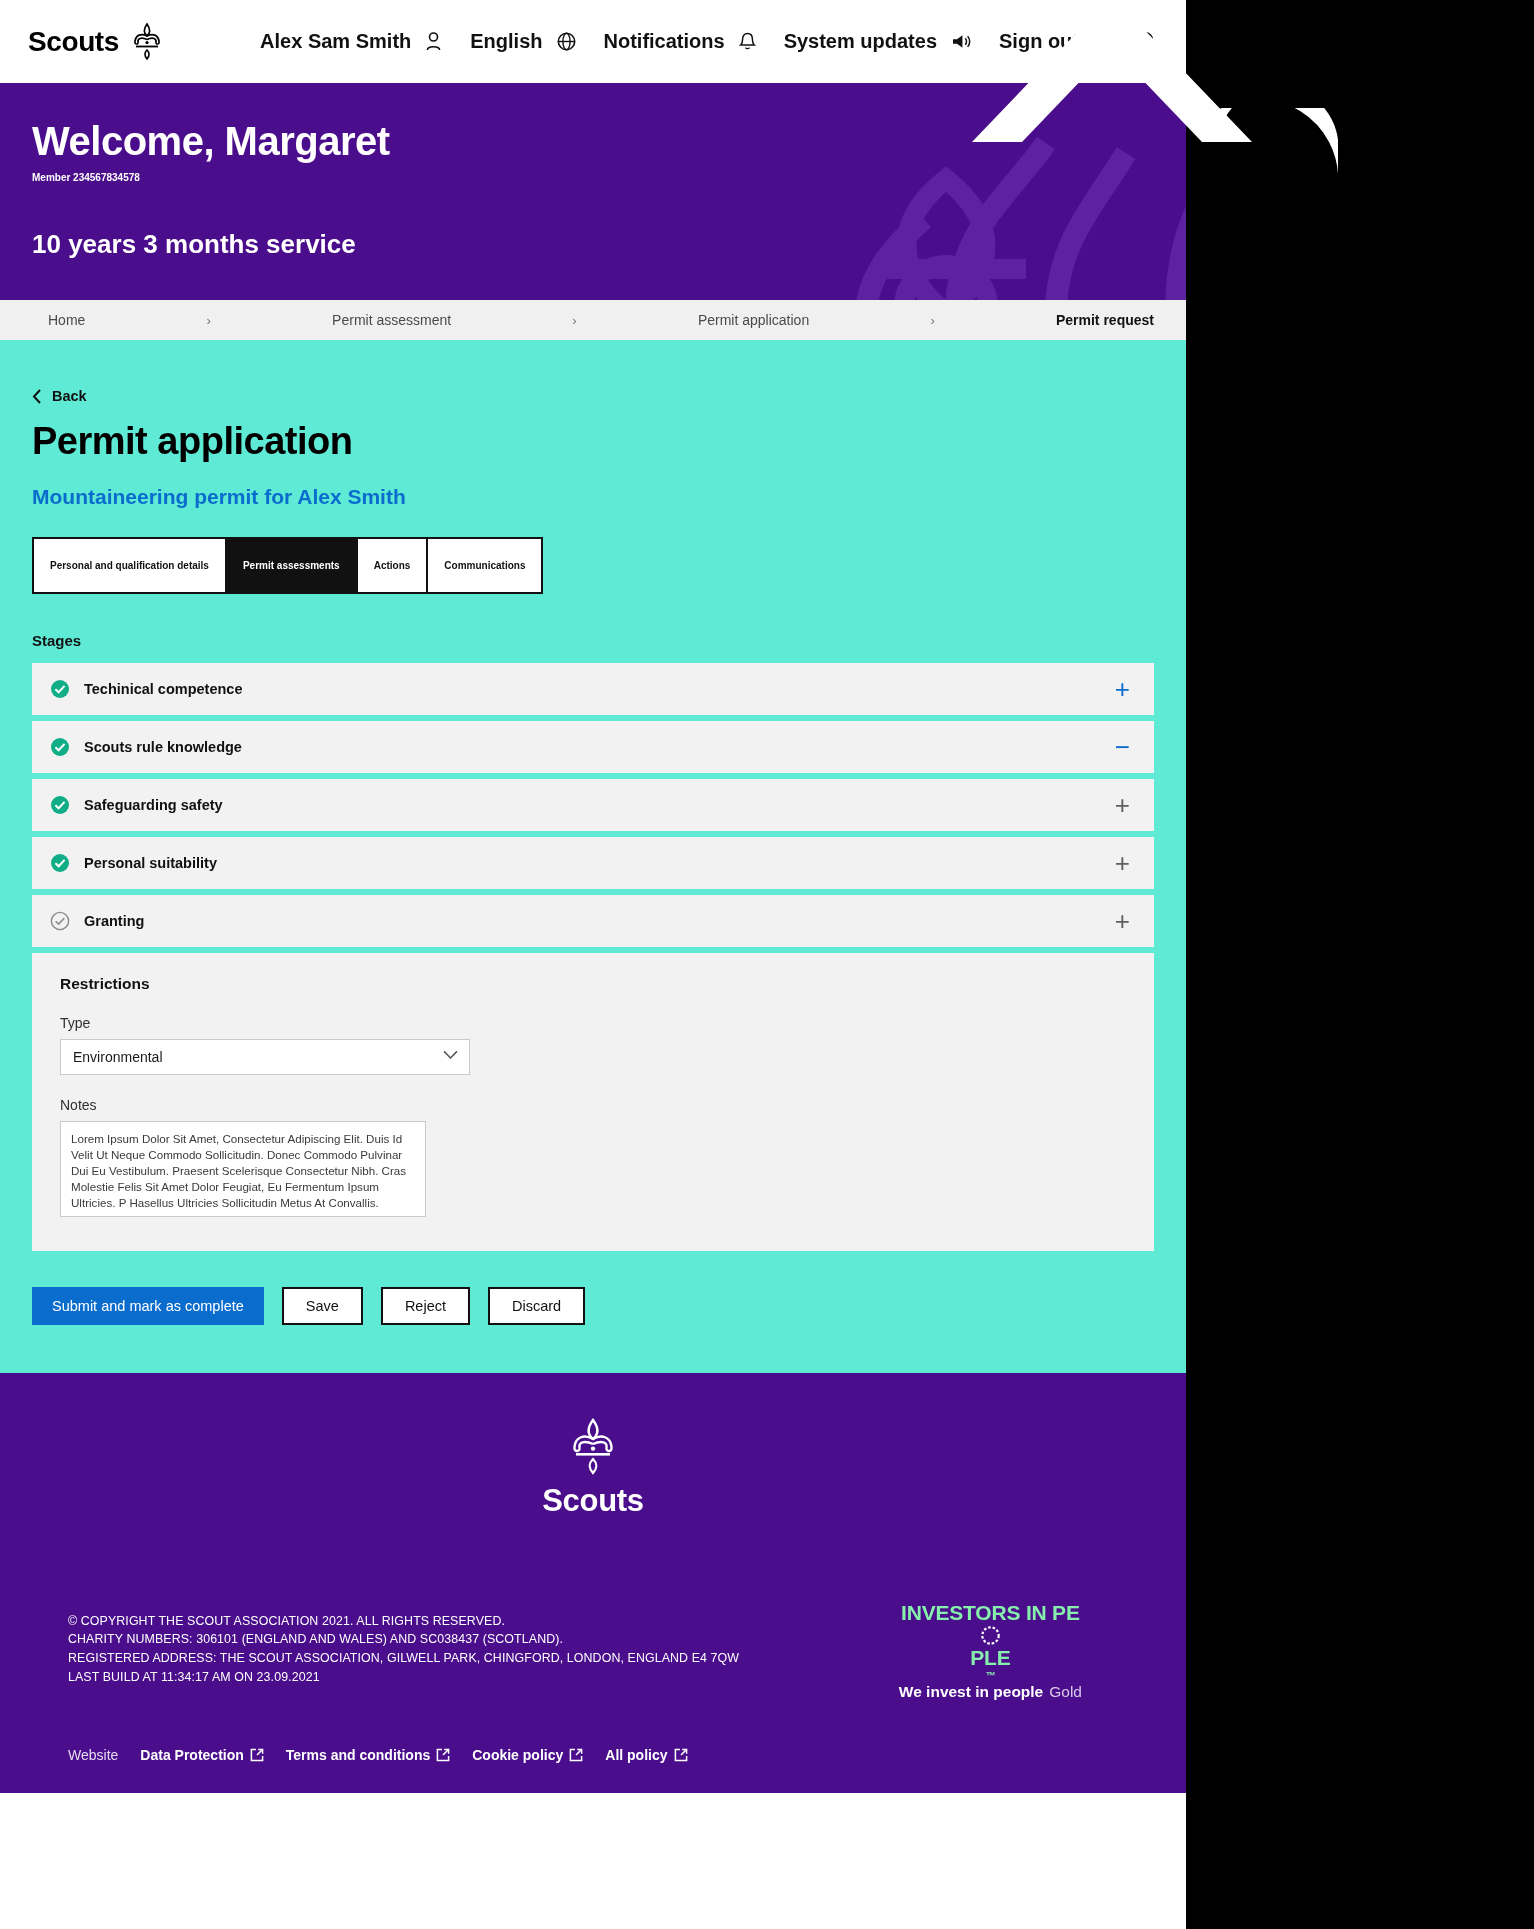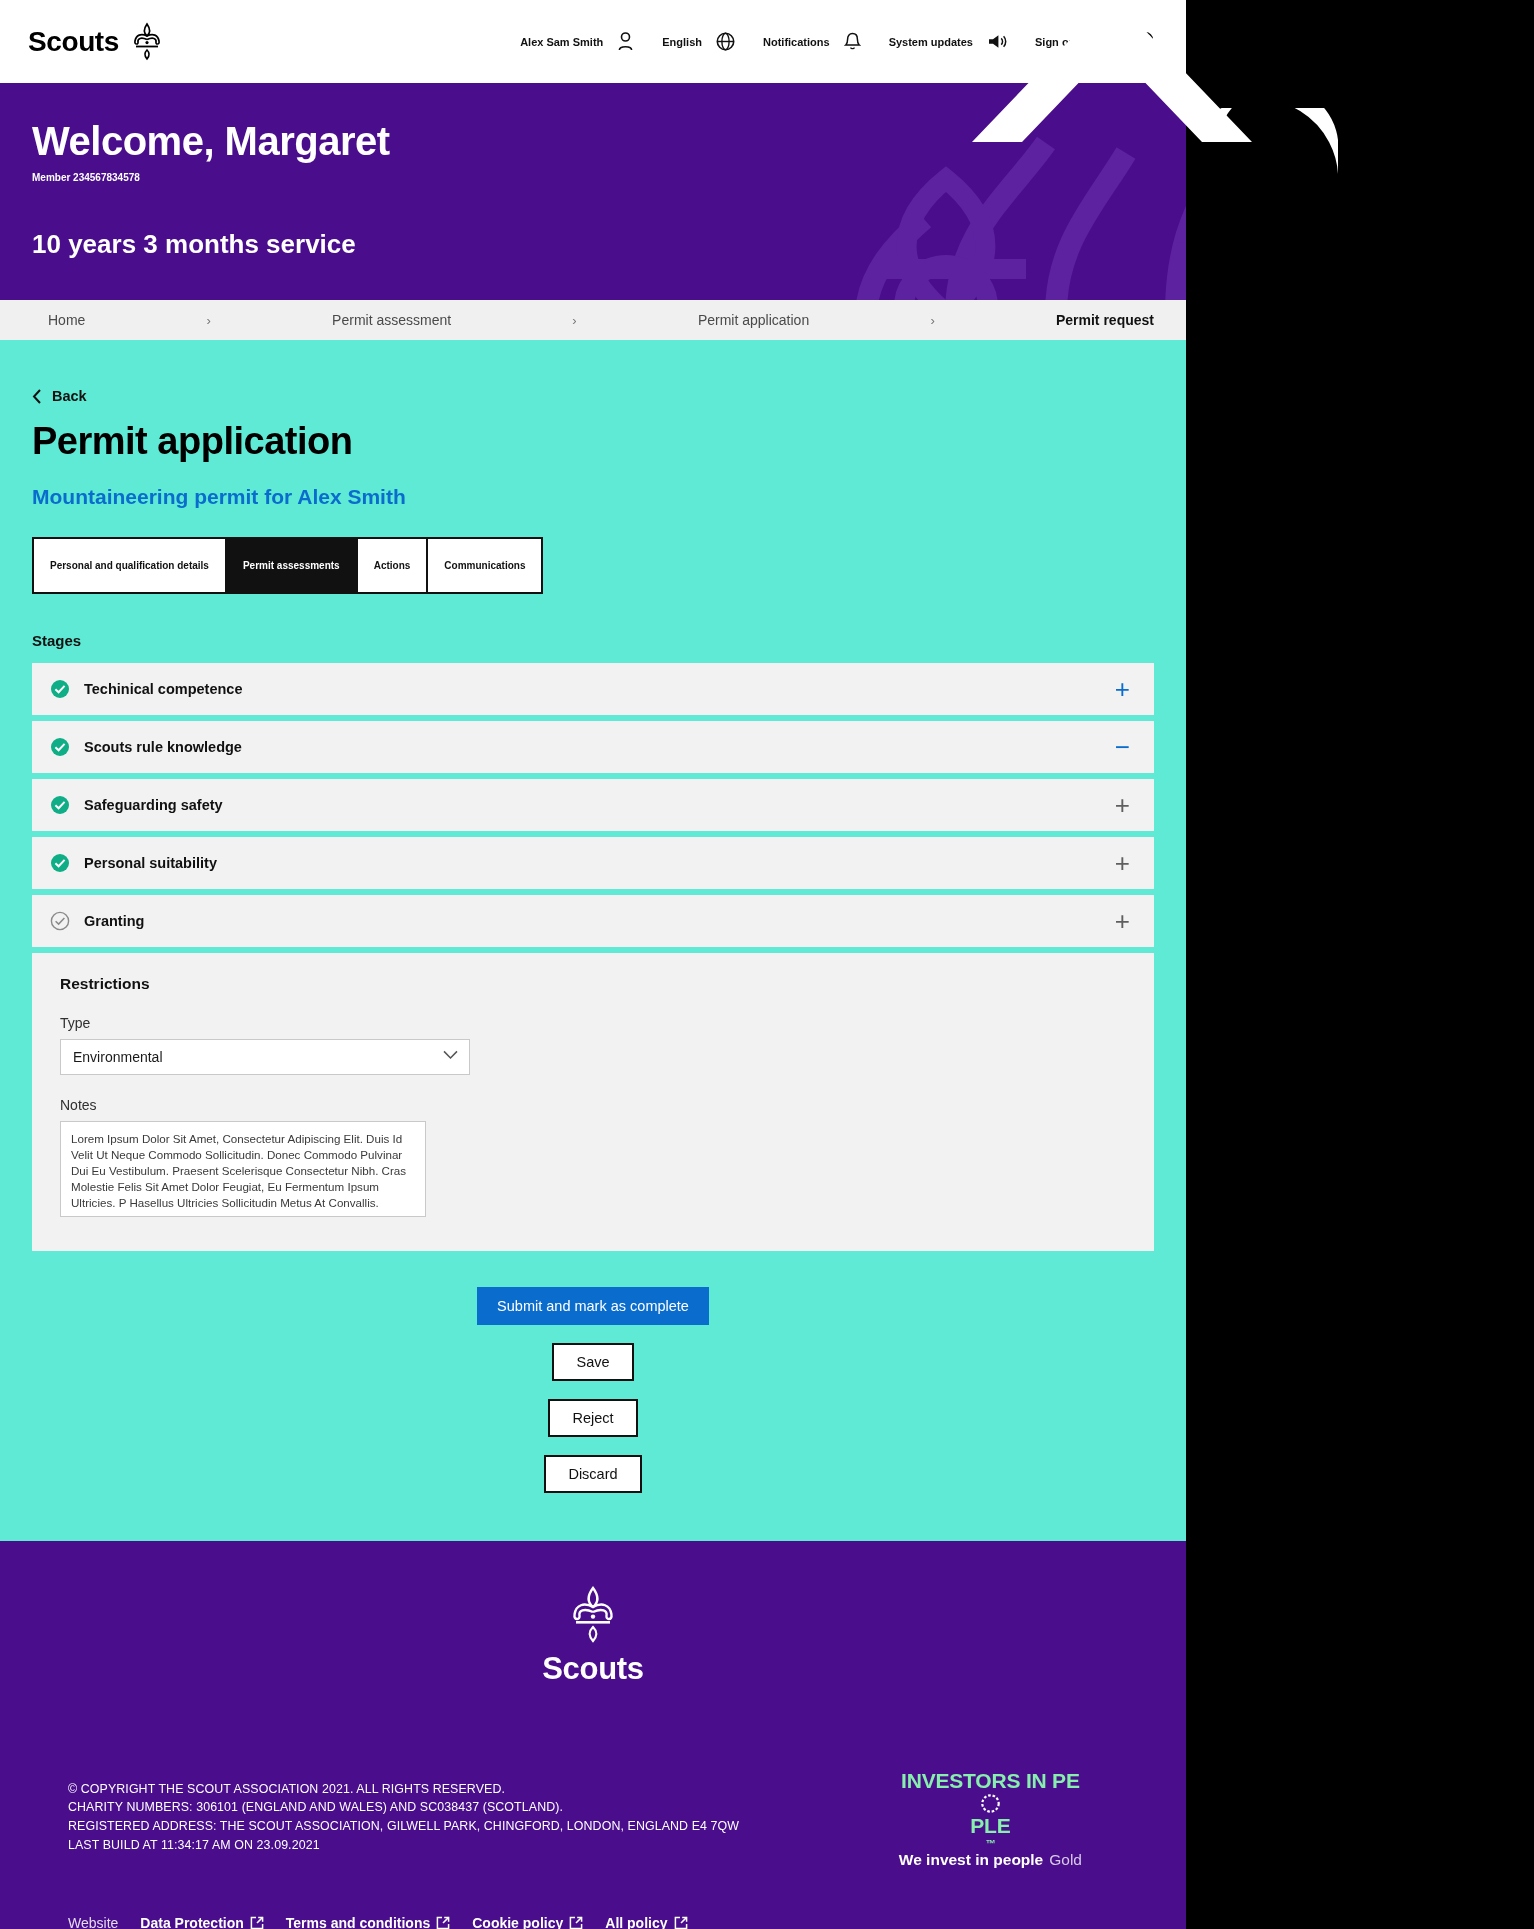--- a/index.html
+++ b/index.html
@@ -68,21 +68,21 @@
   .nav-right {
     margin-left: auto;
     display: flex;
     align-items: center;
     gap: 28px;
   }
   .nav-item {
     display: flex;
     align-items: center;
     gap: 14px;
-    font-size: 11px;
+    font-size: 20px;
     font-weight: bold;
     color: #111111;
     white-space: nowrap;
     cursor: pointer;
   }
   .nav-icon { display: flex; align-items: center; }
 
   
   .hero {
     position: relative;
@@ -263,21 +263,20 @@
     resize: none;
     font-family: "Liberation Sans", sans-serif;
   }
 
   
   .actions {
     display: flex;
     align-items: center;
     gap: 18px;
     margin-top: 36px;
-    flex-direction: column;
   }
   .btn {
     font-size: 14.5px;
     font-weight: normal;
     padding: 11px 20px;
     cursor: pointer;
     white-space: nowrap;
   }
   .btn-primary {
     background: #0a6ccd;

